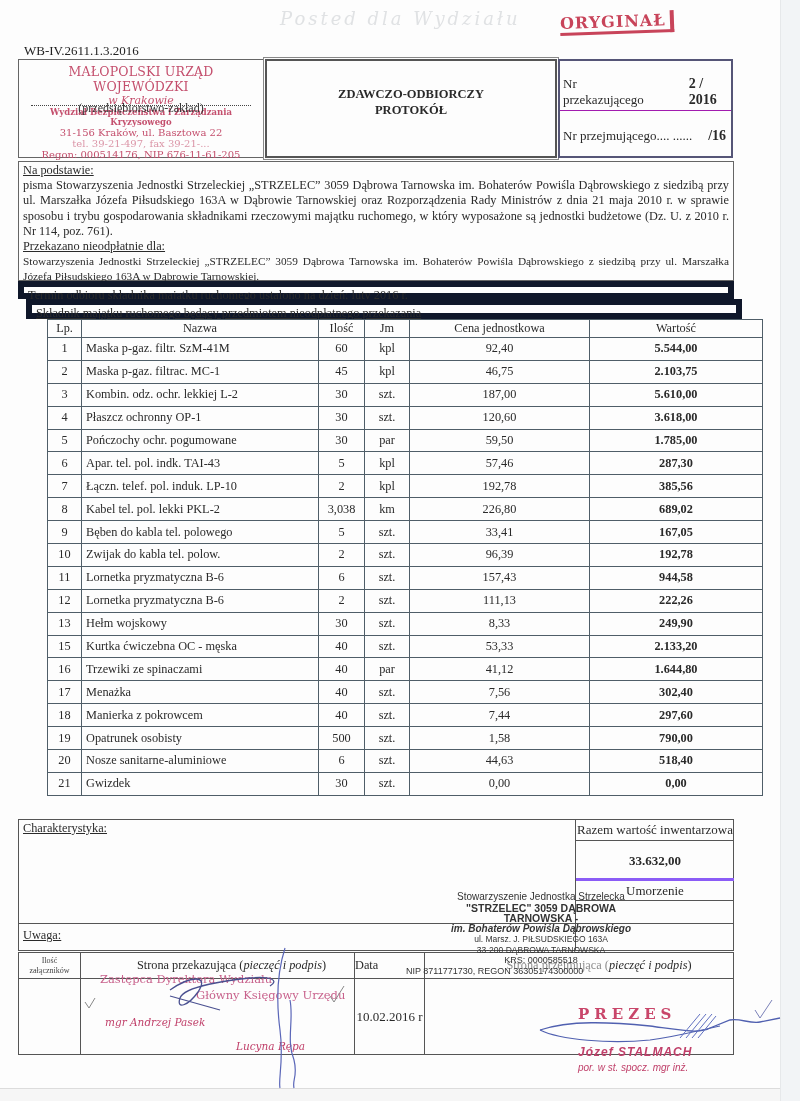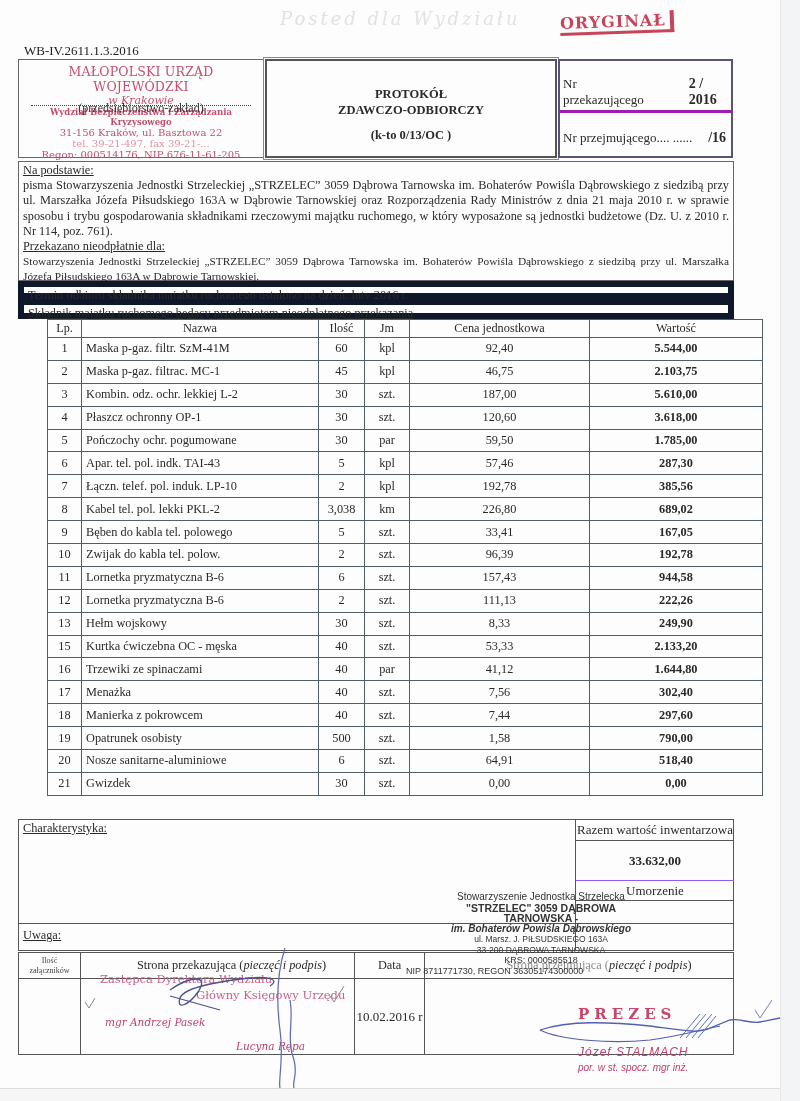--- a/index.html
+++ b/index.html
@@ -22,69 +22,69 @@
   .stamp-top .l2 { font-size: 11px; font-style: italic; }
   .stamp-top .l3 { font-size: 8.5px; font-weight: bold; }
   .stamp-top .l4 { font-size: 10px; }
   .stamp-top .l5 { font-size: 10px; }
   .przeds { position: absolute; left: 0; width: 100%; top: 41px; text-align: center; font-size: 12px; color: #333; }
   .dots { position: absolute; left: 12px; right: 12px; top: 45px; border-top: 1px dotted #444; }
 
   .proto-title { text-align: center; font-weight: bold; font-size: 12.5px; margin-top: 25px; line-height: 16px; }
   .proto-sub { text-align: center; font-weight: bold; font-size: 12.5px; margin-top: 10px; }
   .nr-row { height: 49px; font-size: 13px; padding: 15px 0 0 3px; display: flex; gap: 22px; }
-  .nr-row + .nr-row { border-top: 3px solid #a21caf; padding-top: 17px; }
+  .nr-row + .nr-row { border-top: 1px solid #a21caf; padding-top: 17px; }
   .nr-row b { font-size: 14px; }
 
   .basis { position: absolute; left: 18px; top: 161px; width: 716px; height: 120px; border: 1px solid #666; padding: 1px 4px; font-size: 12.3px; line-height: 15.2px; text-align: justify; }
   .basis .u { text-decoration: underline; }
   .basis .small { font-size: 11.3px; line-height: 14.5px; }
   .line-row { position: absolute; left: 18px; width: 716px; height: 18px; border: 6px solid #0f172a; padding: 0 4px; font-size: 12.3px; line-height: 16px; }
 
   table.items { position: absolute; left: 18px; top: 319px; width: 716px; border-collapse: collapse; font-size: 12.3px; margin-left: 29px; }
   table.items td, table.items th { border: 1px solid #4f5e68; height: 22.9px; font-weight: normal; padding: 0 4px; }
   table.items th { height: 18px; }
   table.items .c { text-align: center; }
   table.items .b { font-weight: bold; }
 
   .char-box { position: absolute; left: 18px; top: 819px; width: 716px; height: 105px; border: 1px solid #555; }
   .char-label { position: absolute; left: 4px; top: 1px; font-size: 12.3px; text-decoration: underline; }
   .razem-col { position: absolute; left: 556px; top: 0; width: 159px; height: 104px; border-left: 1px solid #555; }
   .razem-label { height: 21px; border-bottom: 1px solid #555; text-align: center; font-size: 13px; line-height: 20px; }
-  .razem-val { height: 40px; border-bottom: 1px solid #8b5cf6; text-align: center; font-size: 13px; font-weight: bold; line-height: 40px; }
+  .razem-val { height: 40px; border-bottom: 3px solid #8b5cf6; text-align: center; font-size: 13px; font-weight: bold; line-height: 40px; }
   .umorz-label { height: 20px; border-bottom: 1px solid #555; text-align: center; font-size: 13px; line-height: 19px; }
 
   .uwaga-box { position: absolute; left: 18px; top: 924px; width: 716px; height: 27px; border: 1px solid #555; border-top: none; }
   .uwaga-label { position: absolute; left: 4px; top: 4px; font-size: 12.3px; text-decoration: underline; }
 
   table.sign { position: absolute; left: 18px; top: 952px; width: 716px; border-collapse: collapse; font-size: 12.3px; }
   table.sign td { border: 1px solid #555; vertical-align: middle; }
   .ilosc-h { width: 62px; height: 26px; text-align: center; font-size: 8px; line-height: 10px; color: #444; }
   .strona-h { width: 274px; text-align: center; padding-left: 28px; }
-  .data-h { width: 70px; text-align: center; }
+  .data-h { width: 70px; }
   .przej-h { text-align: center; }
   .sign-body { height: 76px; position: relative; }
 
   .red-stamp { color: #c75a84; font-family: "DejaVu Serif", serif; }
   .s-zast { position: absolute; left: 100px; top: 972px; font-size: 11.5px; color: #c8628c; }
   .s-glow { position: absolute; left: 196px; top: 988px; font-size: 11.5px; color: #c8628c; }
   .s-mgr { position: absolute; left: 105px; top: 1016px; font-size: 10.5px; font-style: italic; color: #c0406a; }
   .s-lucyna { position: absolute; left: 236px; top: 1040px; font-size: 10.5px; font-style: italic; color: #c0406a; }
   .sig-blue { position: absolute; }
 
   .strzelec-stamp { position: absolute; left: 436px; top: 892px; width: 210px; text-align: center; font-family: "Liberation Sans", "DejaVu Sans", sans-serif; color: #333; line-height: 10.5px; }
   .strzelec-stamp .t1 { font-size: 10px; }
   .strzelec-stamp .t2 { font-size: 10.5px; font-weight: bold; }
   .strzelec-stamp .t3 { font-size: 10px; font-weight: bold; font-style: italic; }
   .strzelec-stamp .t4, .strzelec-stamp .t5 { font-size: 8.5px; }
   .strzelec-stamp .t6 { font-size: 9px; }
   .strzelec-stamp .t7 { font-size: 9px; }
 
   .prezes { position: absolute; left: 578px; top: 1005px; font-family: "DejaVu Serif", serif; font-weight: bold; font-size: 15px; letter-spacing: 5px; color: #c9466a; }
-  .jozef { position: absolute; left: 578px; top: 1045px; font-family: "Liberation Sans", "DejaVu Sans", sans-serif; font-weight: normal; font-style: italic; font-size: 12px; letter-spacing: 1px; color: #c0406a; }
+  .jozef { position: absolute; left: 578px; top: 1045px; font-family: "Liberation Sans", "DejaVu Sans", sans-serif; font-weight: bold; font-style: italic; font-size: 12px; letter-spacing: 1px; color: #c0406a; }
   .por { position: absolute; left: 578px; top: 1062px; font-family: "Liberation Sans", "DejaVu Sans", sans-serif; font-style: italic; font-size: 10px; color: #c0406a; }
 </style>
 </head>
 <body>
 
 <div class="right-edge"></div>
 <div class="bottom-edge"></div>
 
 <div class="ghost-hand">Posted dla Wydziału</div>
 <div class="oryginal">ORYGINAŁ</div>
@@ -99,24 +99,23 @@
     <div class="l4">31-156 Kraków, ul. Basztowa 22</div>
     <div class="l5" style="opacity:.6">tel. 39-21-497, fax 39-21-...</div>
     <div class="l5">Regon: 000514176, NIP 676-11-61-205</div>
   </div>
   <div class="dots"></div>
   <div class="przeds">(przedsiębiorstwo-zakład)</div>
 </div>
 
 <div class="header-box hb-mid">
   <div class="proto-title">
+    <div>ZDAWCZO-ODBIORCZY</div>
     <div>PROTOKÓŁ</div>
-    <div>ZDAWCZO-ODBIORCZY</div>
-  </div>
-  <div class="proto-sub">(k-to 0/13/OC )</div>
+  </div>
 </div>
 
 <div class="header-box hb-right">
   <div class="nr-row">
     <span>Nr przekazującego</span>
     <b style="margin-left:14px">2 / 2016</b>
   </div>
   <div class="nr-row">
     <span>Nr przejmującego.... ......</span>
       <b style="margin-left:-6px">/16</b>
@@ -124,21 +123,21 @@
 </div>
 
 <div class="basis">
   <div class="u">Na podstawie:</div>
   <div>pisma Stowarzyszenia Jednostki Strzeleckiej „STRZELEC” 3059 Dąbrowa Tarnowska  im. Bohaterów Powiśla Dąbrowskiego z siedzibą przy ul. Marszałka Józefa Piłsudskiego 163A w Dąbrowie Tarnowskiej oraz Rozporządzenia Rady Ministrów z dnia 21 maja 2010 r. w sprawie sposobu i trybu gospodarowania składnikami rzeczowymi majątku ruchomego, w który wyposażone są jednostki budżetowe (Dz. U. z 2010 r. Nr 114, poz. 761).</div>
   <div class="u">Przekazano nieodpłatnie dla:</div>
   <div class="small">Stowarzyszenia Jednostki Strzeleckiej „STRZELEC” 3059 Dąbrowa Tarnowska im. Bohaterów Powiśla Dąbrowskiego z siedzibą przy ul. Marszałka Józefa Piłsudskiego 163A w Dąbrowie Tarnowskiej.</div>
 </div>
 
 <div class="line-row" style="top:281px">Termin odbioru składnika majątku ruchomego ustalono na dzień: luty 2016 r.</div>
-<div class="line-row" style="top:299px; text-decoration: underline; height:20px;">Składnik majątku ruchomego będący przedmiotem nieodpłatnego przekazania</div>
+<div class="line-row" style="top:299px; text-decoration: underline; height:20px;margin-left:8px;">Składnik majątku ruchomego będący przedmiotem nieodpłatnego przekazania</div>
 
 <table class="items">
   <thead>
     <tr>
       <th class="c" style="width:34px">Lp.</th>
       <th class="c" style="width:237px">Nazwa</th>
       <th class="c" style="width:46px">Ilość</th>
       <th class="c" style="width:45px">Jm</th>
       <th class="c" style="width:180px">Cena jednostkowa</th>
       <th class="c">Wartość</th>
@@ -287,21 +286,21 @@
         <td class="c">500</td>
         <td class="c">szt.</td>
         <td class="c">1,58</td>
         <td class="c b">790,00</td>
       </tr>
       <tr>
         <td class="c">20</td>
         <td>Nosze sanitarne-aluminiowe</td>
         <td class="c">6</td>
         <td class="c">szt.</td>
-        <td class="c">64,91</td>
+        <td class="c">44,63</td>
         <td class="c b">518,40</td>
       </tr>
       <tr>
         <td class="c">21</td>
         <td>Gwizdek</td>
         <td class="c">30</td>
         <td class="c">szt.</td>
         <td class="c">0,00</td>
         <td class="c b">0,00</td>
       </tr>

